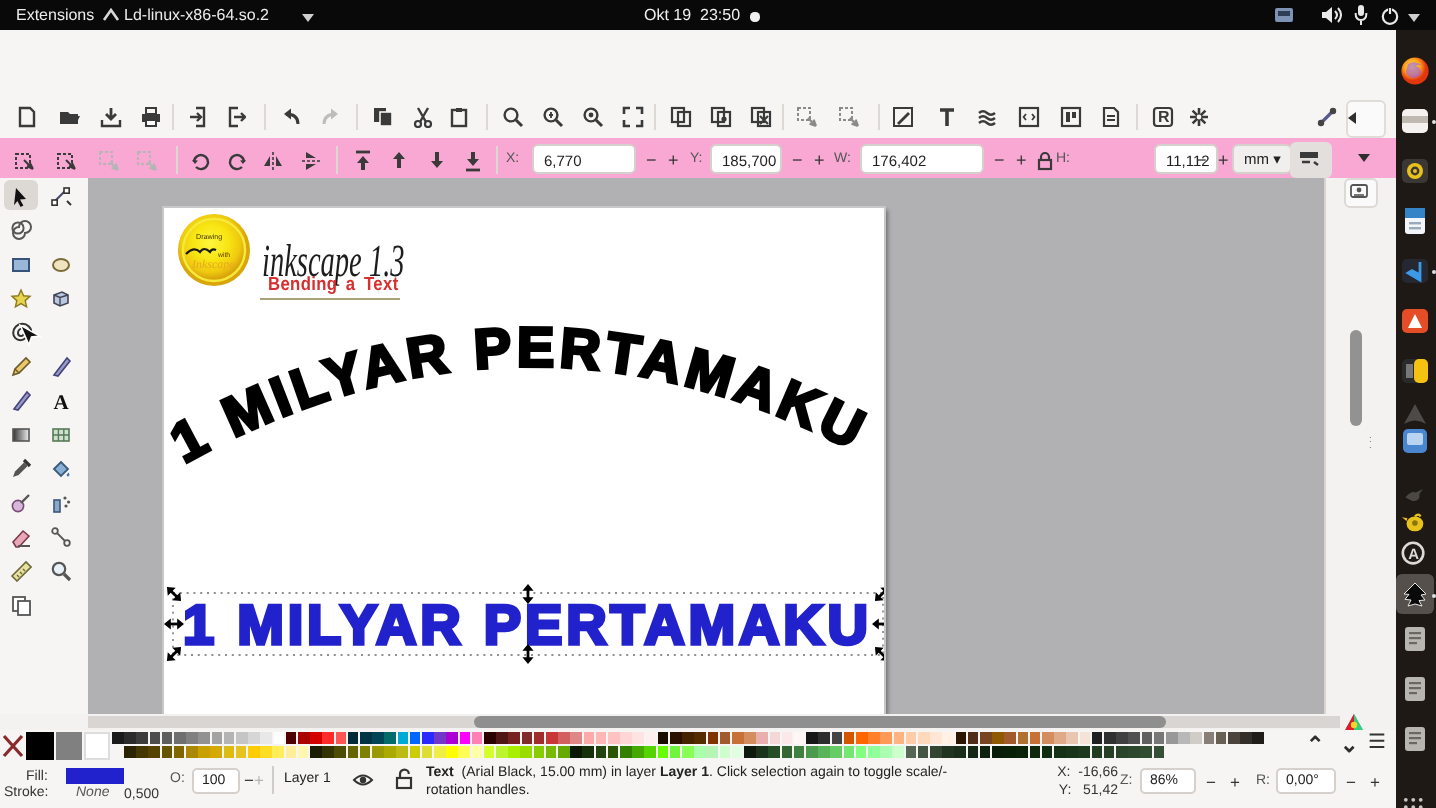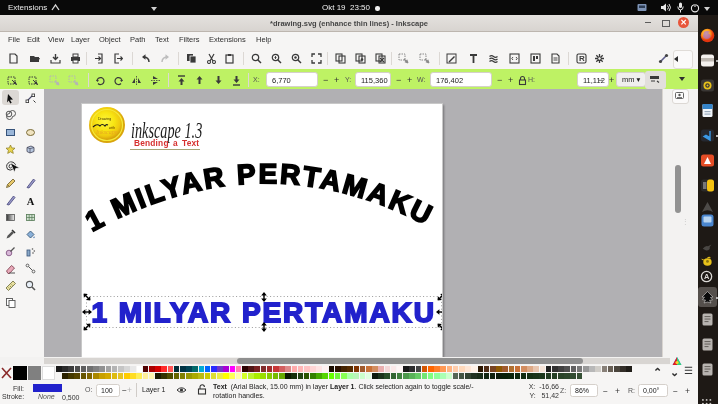--- a/index.html
+++ b/index.html
@@ -4,20 +4,21 @@
 html,body{width:718px;height:404px;overflow:hidden;}
 body{font-family:"Liberation Sans",sans-serif;position:relative;background:#fff;}
 div{position:absolute;}
 </style></head>
 <body>
 <div style="position:absolute;left:0px;top:0px;width:718px;height:15px;background:#090909;">
     <div style="position:absolute;left:8px;top:0px;width:60px;height:15px;line-height:15px;font-size:8px;color:#ececec;">Extensions</div>
     <svg style="position:absolute;left:51px;top:3px;width:9px;height:9px;" width="9" height="9" viewBox="0 0 9 9">
       <path d="M1 7L4.5 2 8 7" fill="none" stroke="#d8d8d8" stroke-width="1.3"></path>
     </svg>
+    <div style="position:absolute;left:62px;top:0px;width:110px;height:15px;line-height:15px;font-size:8px;color:#ececec;">Ld-linux-x86-64.so.2</div>
     <div style="position:absolute;left:151px;top:6.5px;width:0px;height:0px;border-left:3.5px solid transparent;border-right:3.5px solid transparent;border-top:4px solid #cfcfcf;"></div>
     <div style="position:absolute;left:316px;top:0px;width:60px;height:15px;line-height:15px;font-size:8px;color:#f0f0f0;text-align:center;">Okt 19&nbsp; 23:50</div>
     <div style="position:absolute;left:375px;top:6px;width:4.5px;height:4.5px;background:#f0f0f0;border-radius:50%;"></div>
     <svg style="position:absolute;left:637px;top:3px;width:10px;height:9px;" width="10" height="9" viewBox="0 0 10 9">
       <rect x="0.5" y="1" width="9" height="7" rx="1" fill="#7d93b5"></rect>
       <rect x="2" y="2.5" width="6" height="2.5" fill="#2d3d55"></rect>
     </svg>
     <svg style="position:absolute;left:660px;top:3px;width:11px;height:9px;" width="11" height="9" viewBox="0 0 11 9">
       <path d="M1 3h2l3-2.5v8L3 6H1z" fill="#e8e8e8"></path>
       <path d="M7.5 2.5q2 2 0 4M9 1q3 3.5 0 7" stroke="#e8e8e8" stroke-width="1" fill="none"></path>
@@ -27,38 +28,20 @@
       <path d="M0.8 4.5q0 3.5 2.7 3.5t2.7-3.5M3.5 8v2.5" stroke="#e8e8e8" stroke-width="1" fill="none"></path>
     </svg>
     <svg style="position:absolute;left:690px;top:2.5px;width:10px;height:10px;" width="10" height="10" viewBox="0 0 10 10">
       <circle cx="5" cy="5.3" r="3.6" fill="none" stroke="#e8e8e8" stroke-width="1.1"></circle>
       <path d="M5 0.8v3.4" stroke="#0a0a0a" stroke-width="2"></path>
       <path d="M5 1v3" stroke="#e8e8e8" stroke-width="1.1"></path>
     </svg>
     <div style="position:absolute;left:704px;top:6.5px;width:0px;height:0px;border-left:3.5px solid transparent;border-right:3.5px solid transparent;border-top:4px solid #cfcfcf;"></div>
   </div>
 <div style="position:absolute;left:0px;top:15px;width:698px;height:389px;background:#f6f5f4;overflow:hidden;">
-    <div style="position:absolute;left:0px;top:0px;width:698px;height:16px;background:linear-gradient(#e4e1de,#d8d4d0);border-bottom:1px solid #bdb6af;">
-      <div style="position:absolute;left:0px;top:0px;width:698px;height:16px;text-align:center;line-height:17px;font-size:7.5px;font-weight:bold;color:#454545;">*drawing.svg (enhance thin lines) - Inkscape</div>
-      <div style="position:absolute;left:645px;top:7px;width:6px;height:1.4px;background:#5c5c5c;"></div>
-      <div style="position:absolute;left:662px;top:4.5px;width:5.5px;height:5.5px;border:1.2px solid #5c5c5c;"></div>
-      <div style="position:absolute;left:678px;top:2px;width:11px;height:11px;background:#e8553a;border-radius:50%;text-align:center;line-height:11px;font-size:8px;color:#fff;font-weight:bold;">✕</div>
-    </div>
-    <div style="position:absolute;left:0px;top:17px;width:698px;height:16px;background:#f6f5f4;">
-      <div style="position:absolute;left:8px;top:0px;height:16px;line-height:16px;font-size:7.5px;color:#2e2e2e;">File</div>
-      <div style="position:absolute;left:27px;top:0px;height:16px;line-height:16px;font-size:7.5px;color:#2e2e2e;">Edit</div>
-      <div style="position:absolute;left:48px;top:0px;height:16px;line-height:16px;font-size:7.5px;color:#2e2e2e;">View</div>
-      <div style="position:absolute;left:71px;top:0px;height:16px;line-height:16px;font-size:7.5px;color:#2e2e2e;">Layer</div>
-      <div style="position:absolute;left:99px;top:0px;height:16px;line-height:16px;font-size:7.5px;color:#2e2e2e;">Object</div>
-      <div style="position:absolute;left:130px;top:0px;height:16px;line-height:16px;font-size:7.5px;color:#2e2e2e;">Path</div>
-      <div style="position:absolute;left:155px;top:0px;height:16px;line-height:16px;font-size:7.5px;color:#2e2e2e;">Text</div>
-      <div style="position:absolute;left:179px;top:0px;height:16px;line-height:16px;font-size:7.5px;color:#2e2e2e;">Filters</div>
-      <div style="position:absolute;left:209px;top:0px;height:16px;line-height:16px;font-size:7.5px;color:#2e2e2e;">Extensions</div>
-      <div style="position:absolute;left:256px;top:0px;height:16px;line-height:16px;font-size:7.5px;color:#2e2e2e;">Help</div>
-    </div>
     <div style="position:absolute;left:0px;top:33px;width:698px;height:21px;background:#f6f5f4;border-bottom:1px solid #e2ddd9;">
       <svg style="position:absolute;left:8px;top:5px;" width="11" height="11" viewBox="0 0 11 11">
         <path d="M2 1h5l2 2v7H2z" fill="none" stroke="#3a3a3a" stroke-width="1.2"></path>
       </svg>
       <svg style="position:absolute;left:29px;top:5px;" width="11" height="11" viewBox="0 0 11 11">
         <path d="M1 3h4l1 1h4v5H1z" fill="#3a3a3a"></path>
         <path d="M1 9l2-4h8l-2 4z" fill="#3a3a3a"></path>
       </svg>
       <svg style="position:absolute;left:50px;top:5px;" width="11" height="11" viewBox="0 0 11 11">
         <path d="M5.5 1v5M3 4l2.5 2.5L8 4" stroke="#3a3a3a" stroke-width="1.4" fill="none"></path>
@@ -178,21 +161,21 @@
       <div style="position:absolute;left:178px;top:4px;width:1px;height:13px;background:#dcd8d4;"></div>
       <div style="position:absolute;left:243px;top:4px;width:1px;height:13px;background:#dcd8d4;"></div>
       <div style="position:absolute;left:327px;top:4px;width:1px;height:13px;background:#dcd8d4;"></div>
       <div style="position:absolute;left:391px;top:4px;width:1px;height:13px;background:#dcd8d4;"></div>
       <div style="position:absolute;left:439px;top:4px;width:1px;height:13px;background:#dcd8d4;"></div>
       <div style="position:absolute;left:568px;top:4px;width:1px;height:13px;background:#dcd8d4;"></div>
       <div style="position:absolute;left:673px;top:2px;width:18px;height:17px;background:#fbfafa;border:1px solid #e0dcd8;border-radius:3px;">
         <div style="margin:5px auto 0;width:0;height:0;border-top:3.5px solid transparent;border-bottom:3.5px solid transparent;border-right:4.5px solid #2e2e2e;"></div>
       </div>
     </div>
-    <div style="position:absolute;left:0px;top:54px;width:698px;height:22px;background:#bef264;border-bottom:1px solid #1d4ed8;">
+    <div style="position:absolute;left:0px;top:54px;width:698px;height:22px;background:#f9a8d4;border-bottom:1px solid #1d4ed8;">
       <svg style="position:absolute;left:7px;top:6px;" width="11" height="11" viewBox="0 0 11 11">
         <rect x="1" y="2" width="7" height="7" fill="none" stroke="#3a3a3a" stroke-width="1" stroke-dasharray="1.5 1"></rect>
         <path d="M5 5l4.5 4.5M9.5 9.5L8 6.5M9.5 9.5L6.5 8" stroke="#3a3a3a" stroke-width="1" fill="none"></path>
       </svg>
       <svg style="position:absolute;left:28px;top:6px;" width="11" height="11" viewBox="0 0 11 11">
         <rect x="1" y="2" width="7" height="7" fill="none" stroke="#3a3a3a" stroke-width="1" stroke-dasharray="1.5 1"></rect>
         <path d="M5 5l4.5 4.5M9.5 9.5L8 6.5M9.5 9.5L6.5 8" stroke="#3a3a3a" stroke-width="1" fill="none"></path>
       </svg>
       <svg style="position:absolute;left:49px;top:6px;" width="11" height="11" viewBox="0 0 11 11">
         <rect x="1" y="1" width="6" height="6" fill="none" stroke="#b5b5b5" stroke-width="1" stroke-dasharray="1.5 1"></rect>
@@ -233,21 +216,21 @@
         <path d="M5.5 8L2.5 4.5h2V1h2v3.5h2z" fill="#3a3a3a"></path>
       </svg>
       <div style="position:absolute;left:88px;top:4px;width:1px;height:14px;background:#dcd8d4;"></div>
       <div style="position:absolute;left:168px;top:4px;width:1px;height:14px;background:#dcd8d4;"></div>
       <div style="position:absolute;left:248px;top:4px;width:1px;height:14px;background:#dcd8d4;"></div>
       <div style="position:absolute;left:253px;top:7px;width:12px;height:10px;font-size:7px;color:#555;">X:</div>
       <div style="position:absolute;left:266px;top:3px;width:52px;height:15px;background:#fff;border:1px solid #d5d0cb;border-radius:3px;font-size:7.5px;color:#222;line-height:15px;padding-left:5px;box-sizing:border-box;">6,770</div>
       <div style="position:absolute;left:323px;top:6px;width:8px;height:10px;font-size:9px;color:#333;">−</div>
       <div style="position:absolute;left:334px;top:6px;width:8px;height:10px;font-size:9px;color:#333;">+</div>
       <div style="position:absolute;left:345px;top:7px;width:12px;height:10px;font-size:7px;color:#555;">Y:</div>
-      <div style="position:absolute;left:355px;top:3px;width:36px;height:15px;background:#fff;border:1px solid #d5d0cb;border-radius:3px;font-size:7.5px;color:#222;line-height:15px;padding-left:5px;box-sizing:border-box;">115,360</div>
+      <div style="position:absolute;left:355px;top:3px;width:36px;height:15px;background:#fff;border:1px solid #d5d0cb;border-radius:3px;font-size:7.5px;color:#222;line-height:15px;padding-left:5px;box-sizing:border-box;">185,700</div>
       <div style="position:absolute;left:396px;top:6px;width:8px;height:10px;font-size:9px;color:#333;">−</div>
       <div style="position:absolute;left:407px;top:6px;width:8px;height:10px;font-size:9px;color:#333;">+</div>
       <div style="position:absolute;left:417px;top:7px;width:12px;height:10px;font-size:7px;color:#555;">W:</div>
       <div style="position:absolute;left:430px;top:3px;width:62px;height:15px;background:#fff;border:1px solid #d5d0cb;border-radius:3px;font-size:7.5px;color:#222;line-height:15px;padding-left:5px;box-sizing:border-box;">176,402</div>
       <div style="position:absolute;left:497px;top:6px;width:8px;height:10px;font-size:9px;color:#333;">−</div>
       <div style="position:absolute;left:508px;top:6px;width:8px;height:10px;font-size:9px;color:#333;">+</div>
       <svg style="position:absolute;left:517px;top:6px;" width="11" height="11" viewBox="0 0 11 11">
         <rect x="2.5" y="5" width="6" height="4.5" fill="none" stroke="#3a3a3a" stroke-width="1.1"></rect>
         <path d="M3.5 5V3.5a2 2 0 0 1 4 0V5" stroke="#3a3a3a" stroke-width="1.1" fill="none"></path>
       </svg>

